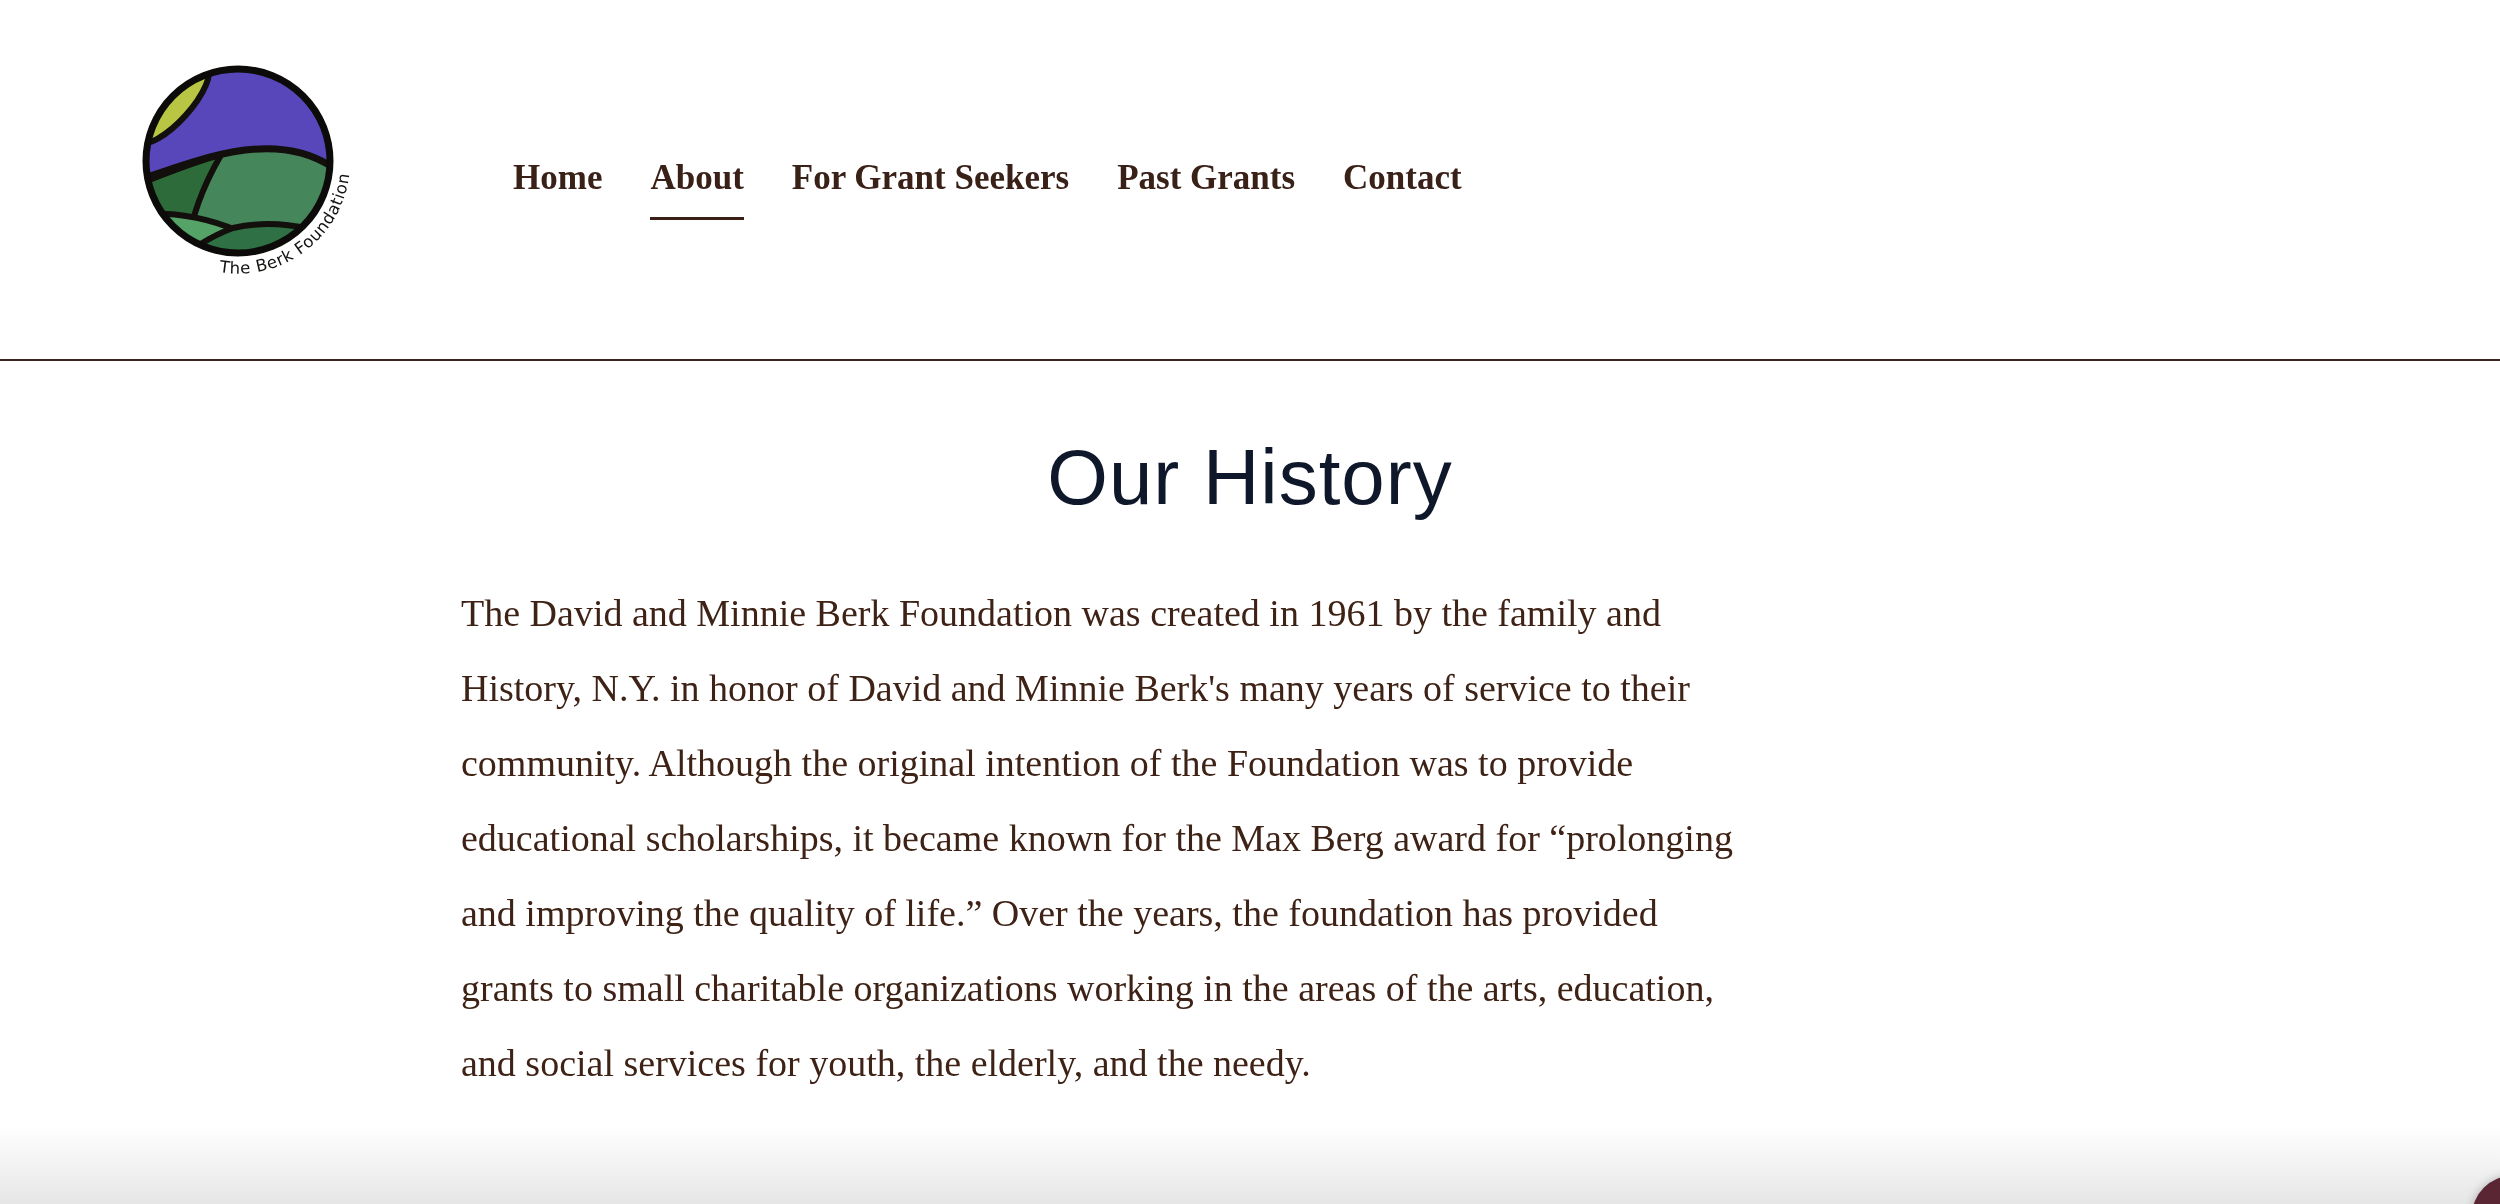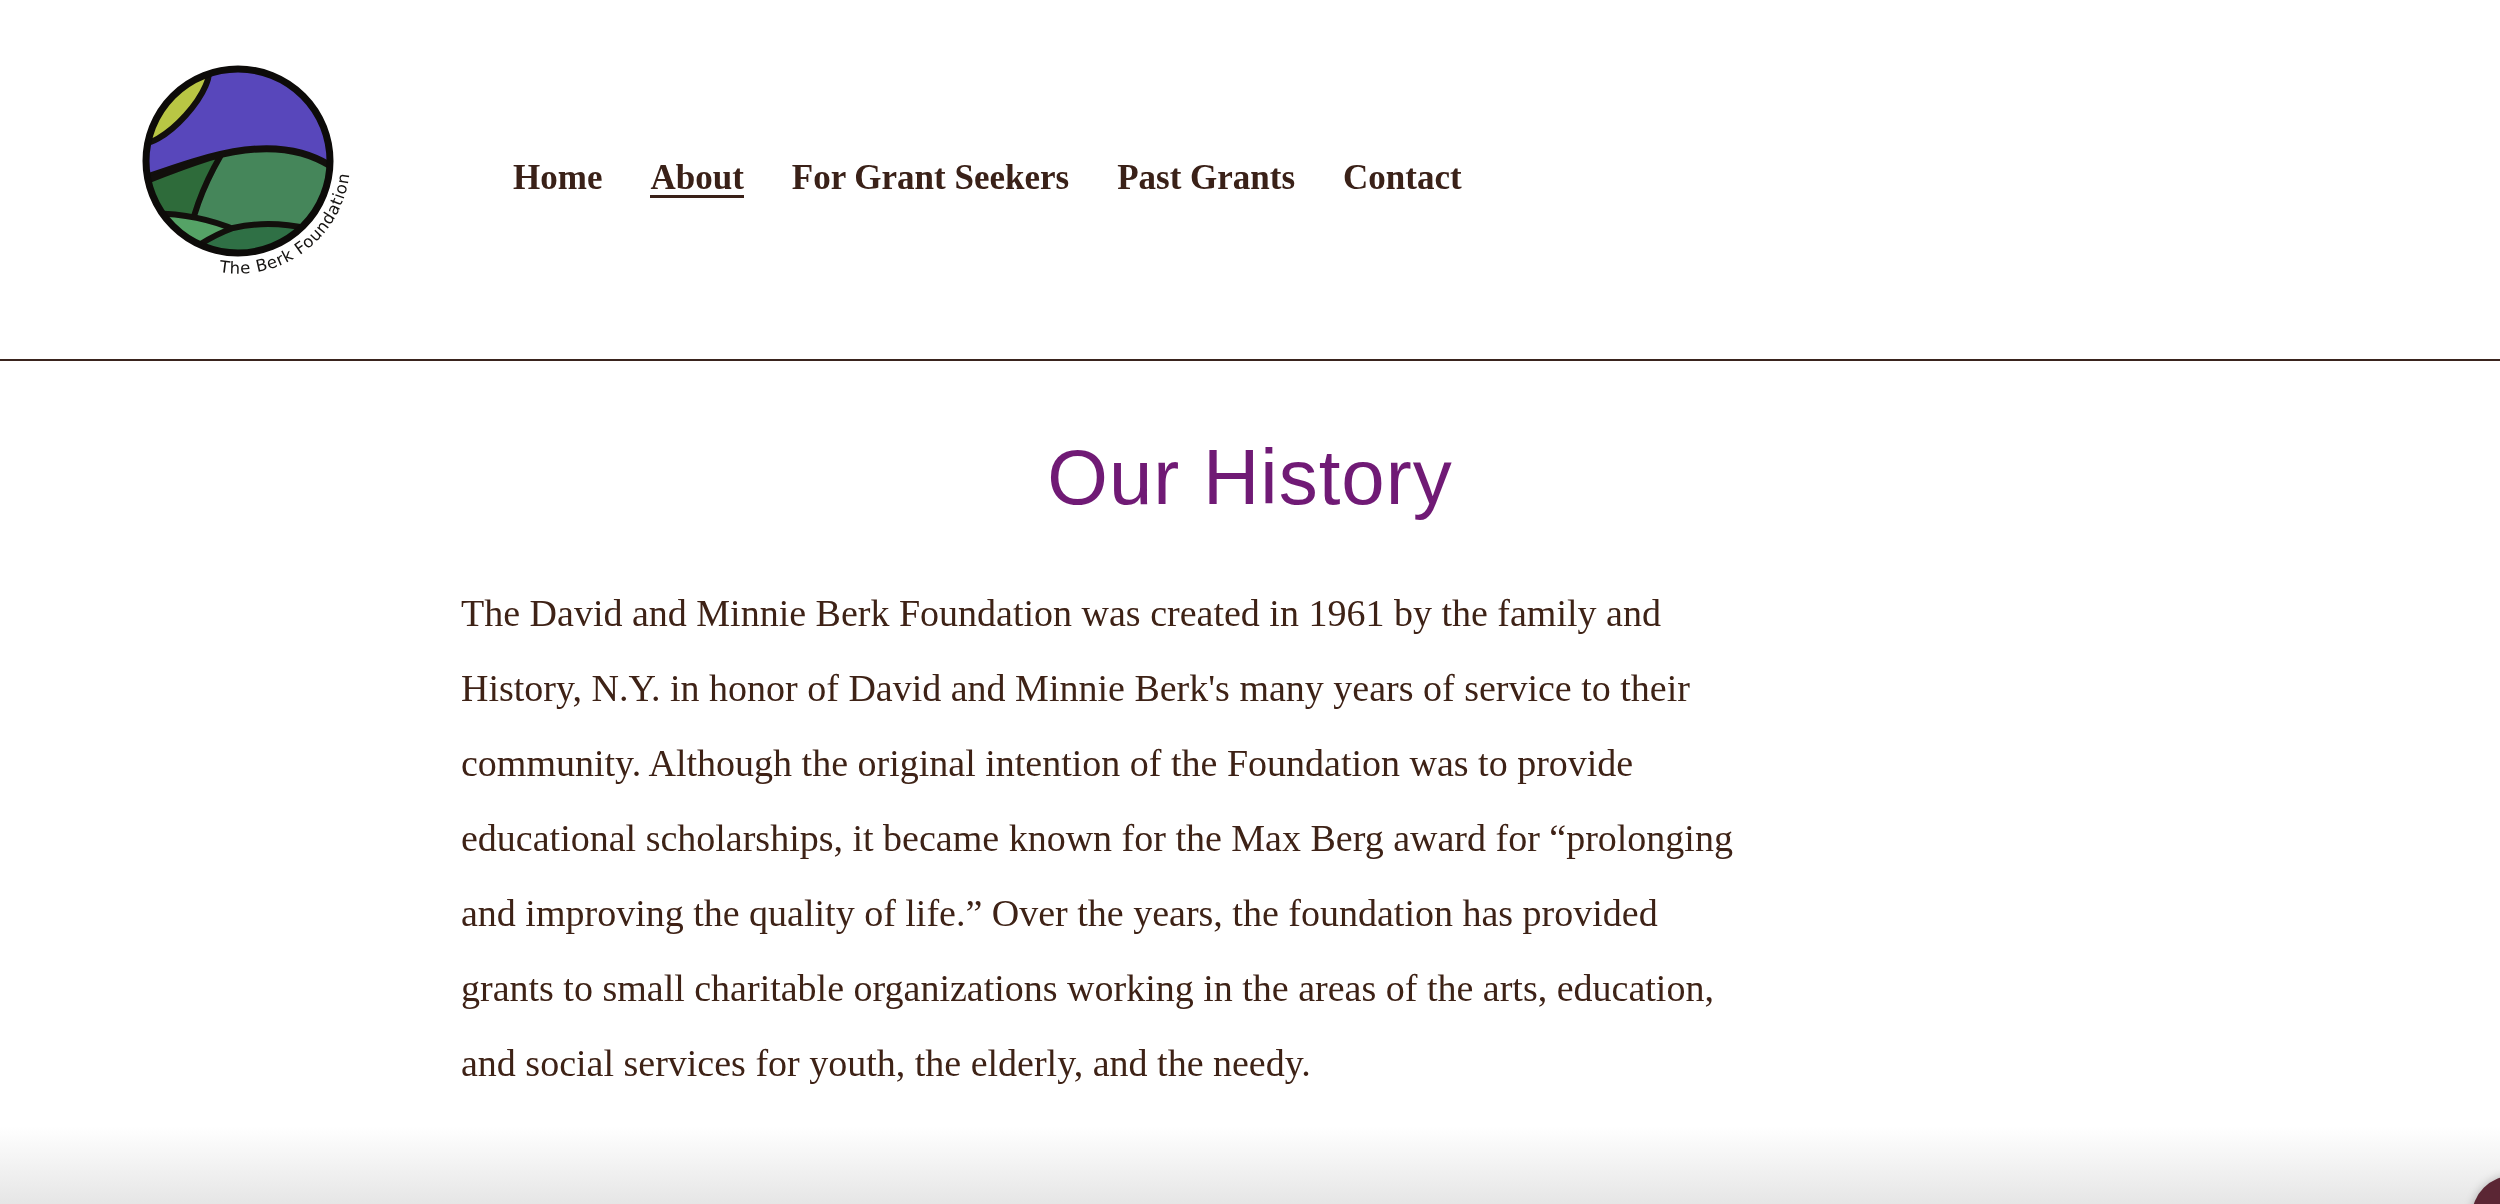--- a/index.html
+++ b/index.html
@@ -9,26 +9,26 @@
 
   
   .header { position:absolute; left:0; top:0; width:2500px; height:361px;
             background:#ffffff; border-bottom:2px solid #3a241e; }
   .logo { position:absolute; left:133px; top:56px; width:240px; height:240px; cursor:pointer; }
   .logo svg { width:100%; height:100%; display:block; }
 
   .nav { position:absolute; left:513px; top:160px; display:flex; align-items:flex-start; gap:48px; }
   .nav-link { font-family:"Liberation Serif", serif; font-size:35px; line-height:35px;
               color:#3a2118; text-decoration:none; cursor:pointer; white-space:nowrap;font-weight:bold; }
-  .nav-link.active { border-bottom:3px solid #3a2118; }
+  .nav-link.active { padding-bottom:22px; border-bottom:3px solid #3a2118; }
 
   
   .page-title { position:absolute; left:0; top:438px; width:2500px; text-align:center;
                 font-family:"Liberation Sans", sans-serif; font-weight:400;
-                font-size:78px; line-height:78px; letter-spacing:1px; color:#701a75; }
+                font-size:78px; line-height:78px; letter-spacing:1px; color:#0f172a; }
 
   .body-copy { position:absolute; left:461px; top:576px; width:1580px;
                font-size:38px; line-height:75px; color:#3e2216; }
   .body-copy .line { white-space:nowrap; }
 
   
   .bottom-fade { position:absolute; left:0; bottom:0; width:2500px; height:78px;
                  pointer-events:none;
                  background:linear-gradient(to bottom, rgba(140,140,140,0) 0%, rgba(140,140,140,0.22) 100%); }
   .chat-bubble { position:absolute; right:-52px; bottom:-52px; width:80px; height:80px;

